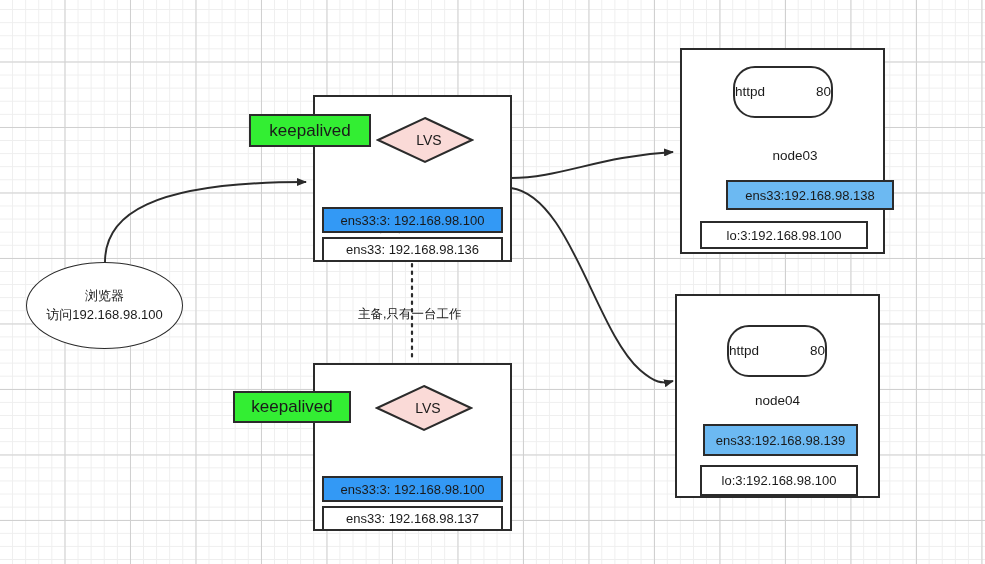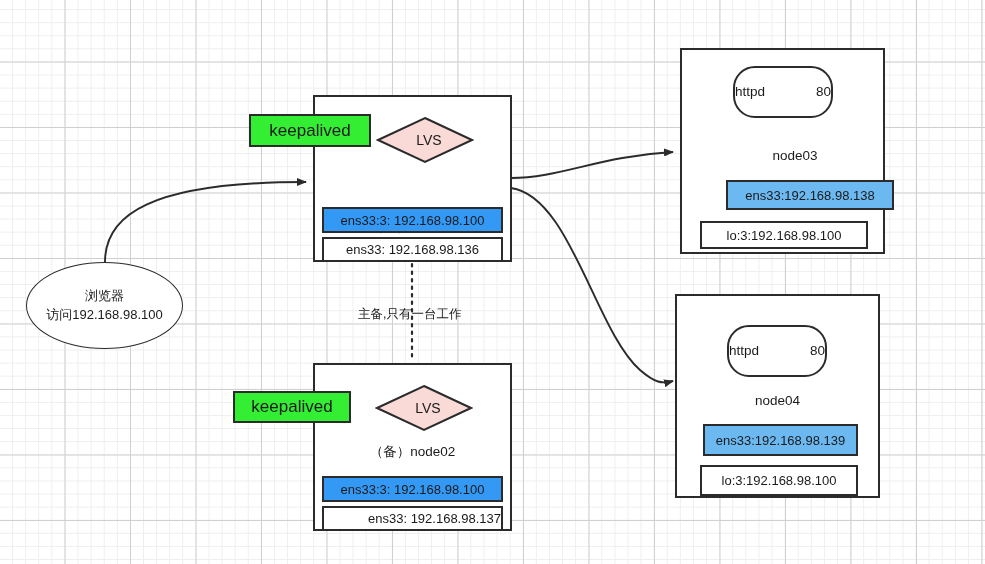--- a/index.html
+++ b/index.html
@@ -175,27 +175,26 @@
     <span>keepalived</span>
   </div>
 
   <div class="diamond-wrap" style="left:375px; top:384px; width:98px; height:48px;">
     <svg width="98" height="48" viewBox="0 0 98 48" xmlns="http://www.w3.org/2000/svg">
       <polygon points="49,2 96,24 49,46 2,24" fill="#fadad7" stroke="#2b2b2b" stroke-width="2"></polygon>
     </svg>
     <span class="diamond-label">LVS</span>
   </div>
 
-  <div class="node-title" style="left:313px; top:443px; width:199px;">（备）node02</div>
 
   <div class="if-box blue-strong" style="left:322px; top:476px; width:181px; height:26px;">
     <span>ens33:3: 192.168.98.100</span>
   </div>
 
-  <div class="if-box plain" style="left:322px; top:506px; width:181px; height:25px;justify-content:flex-end;">
+  <div class="if-box plain" style="left:322px; top:506px; width:181px; height:25px;">
     <span>ens33: 192.168.98.137</span>
   </div>
 
   <div class="node-box" style="left:680px; top:48px; width:205px; height:206px;"></div>
 
   <div class="pill" style="left:733px; top:66px; width:100px; height:52px;">
     <div>httpd</div>
     <div>80</div>
   </div>
 

